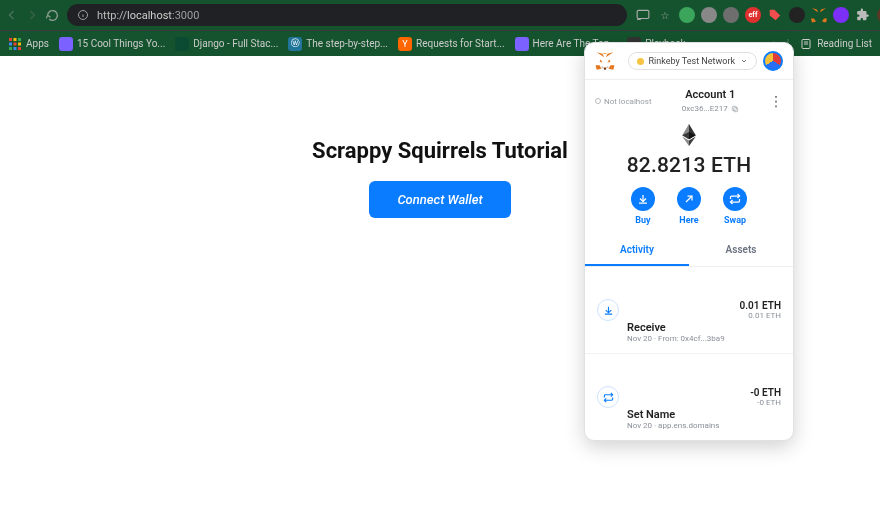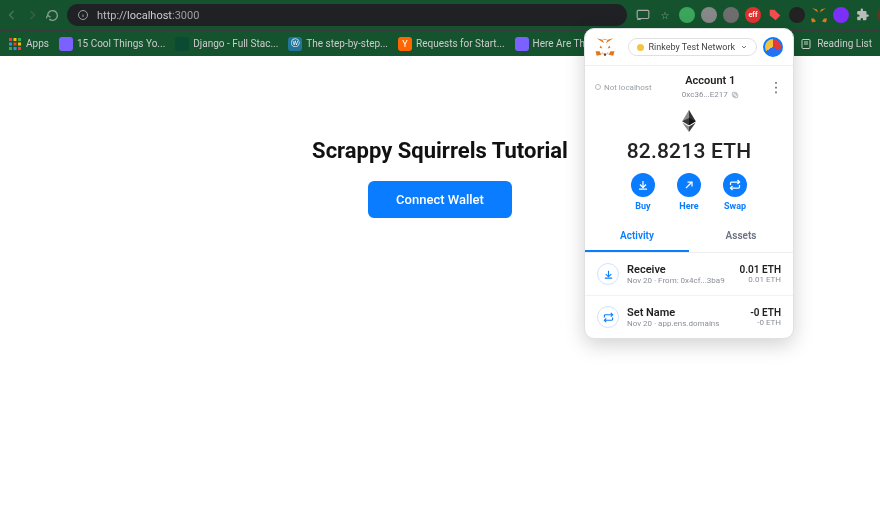--- a/index.html
+++ b/index.html
@@ -16,24 +16,24 @@
   .ext-icons { margin-left:auto; display:flex; align-items:center; gap:6px; }
   .ext-icon { width:16px; height:16px; border-radius:50%; display:flex; align-items:center; justify-content:center; font-size:10px; }
   .bookmarks { display:flex; align-items:center; gap:10px; height:26px; padding:0 8px; font-size:10px; color:#ccc; border-top:1px solid #3a3a3c; }
   .bm-item { display:flex; align-items:center; gap:4px; white-space:nowrap; }
   .bm-icon { width:14px; height:14px; border-radius:3px; display:flex; align-items:center; justify-content:center; font-size:9px; }
   .bm-sep { margin-left:auto; display:flex; align-items:center; gap:10px; }
 
   
   .page { position:relative; height: calc(526px - 56px); width:100%; background:#fff; padding-top:50px; text-align:center;margin-top:32px; }
   .page h1 { font-size:22px; font-weight:700; color:#111; }
-  .connect-btn { margin-top:18px; background:#0a7cff; color:#fff; border:none; border-radius:6px; padding:11px 28px; font-size:13px; font-weight:500; cursor:pointer; }
+  .connect-btn { margin-top:18px; background:#0a7cff; color:#fff; border:none; border-radius:6px; padding:11px 28px; font-size:13px; font-weight:500; cursor:pointer;font-style:italic; }
 
   
-  .mm { position:absolute; top:28px; right:86px; width:210px; background:#fff; border:1px solid #dfe1e5; border-radius:10px; box-shadow:0 6px 20px rgba(0,0,0,.18); overflow:hidden; font-size:11px; color:#222; }
+  .mm { position:absolute; top:42px; right:86px; width:210px; background:#fff; border:1px solid #dfe1e5; border-radius:10px; box-shadow:0 6px 20px rgba(0,0,0,.18); overflow:hidden; font-size:11px; color:#222; }
   .mm-head { display:flex; align-items:center; gap:6px; padding:8px 10px; border-bottom:1px solid #eee; }
   .fox { width:20px; height:20px; }
   .net-pill { margin-left:auto; display:flex; align-items:center; gap:5px; border:1px solid #e0e0e0; border-radius:14px; padding:3px 8px; font-size:9px; color:#444; cursor:pointer; }
   .net-dot { width:7px; height:7px; background:#f6c343; border-radius:50%; }
   .avatar { width:20px; height:20px; border-radius:50%; background: conic-gradient(#e23b3b 0 120deg, #2a6ff1 120deg 240deg, #f3c13a 240deg 360deg); border:2px solid #0a7cff; }
   .mm-acct { display:flex; align-items:center; padding:8px 10px 4px; gap:6px; }
   .nc { font-size:8px; color:#9aa0a6; display:flex; align-items:center; gap:3px; }
   .nc-dot { width:6px; height:6px; border:1px solid #bbb; border-radius:50%; }
   .acct-center { margin:0 auto; text-align:center; }
   .acct-name { font-size:11px; font-weight:600; }
@@ -44,21 +44,21 @@
   .mm-actions { display:flex; justify-content:center; gap:22px; padding-bottom:10px; }
   .mm-act { display:flex; flex-direction:column; align-items:center; gap:4px; cursor:pointer; }
   .mm-act .circ { width:24px; height:24px; background:#0a7cff; border-radius:50%; display:flex; align-items:center; justify-content:center; }
   .mm-act span { font-size:9px; color:#0a7cff; font-weight:700; }
   .mm-tabs { display:flex; border-bottom:1px solid #eee; }
   .mm-tab { flex:1; text-align:center; padding:9px 0; font-size:10px; font-weight:600; color:#6b7280; cursor:pointer; }
   .mm-tab.active { color:#0a7cff; border-bottom:2px solid #0a7cff; }
   .tx { display:flex; align-items:center; gap:8px; padding:10px 12px; border-bottom:1px solid #f2f2f2; }
   .tx:last-child { border-bottom:none; }
   .tx-ico { width:22px; height:22px; border:1px solid #cfe3ff; border-radius:50%; display:flex; align-items:center; justify-content:center; }
-  .tx-main { flex:1; }
+  .tx-main { flex:1;margin-top:44px; }
   .tx-title { font-size:11px; font-weight:600; }
   .tx-sub { font-size:8px; color:#8a8f98; }
   .tx-amt { text-align:right; }
   .tx-amt .a1 { font-size:10px; font-weight:600; }
   .tx-amt .a2 { font-size:8px; color:#8a8f98; }
 </style>
 </head>
 <body>
 
 <div class="chrome-top">

